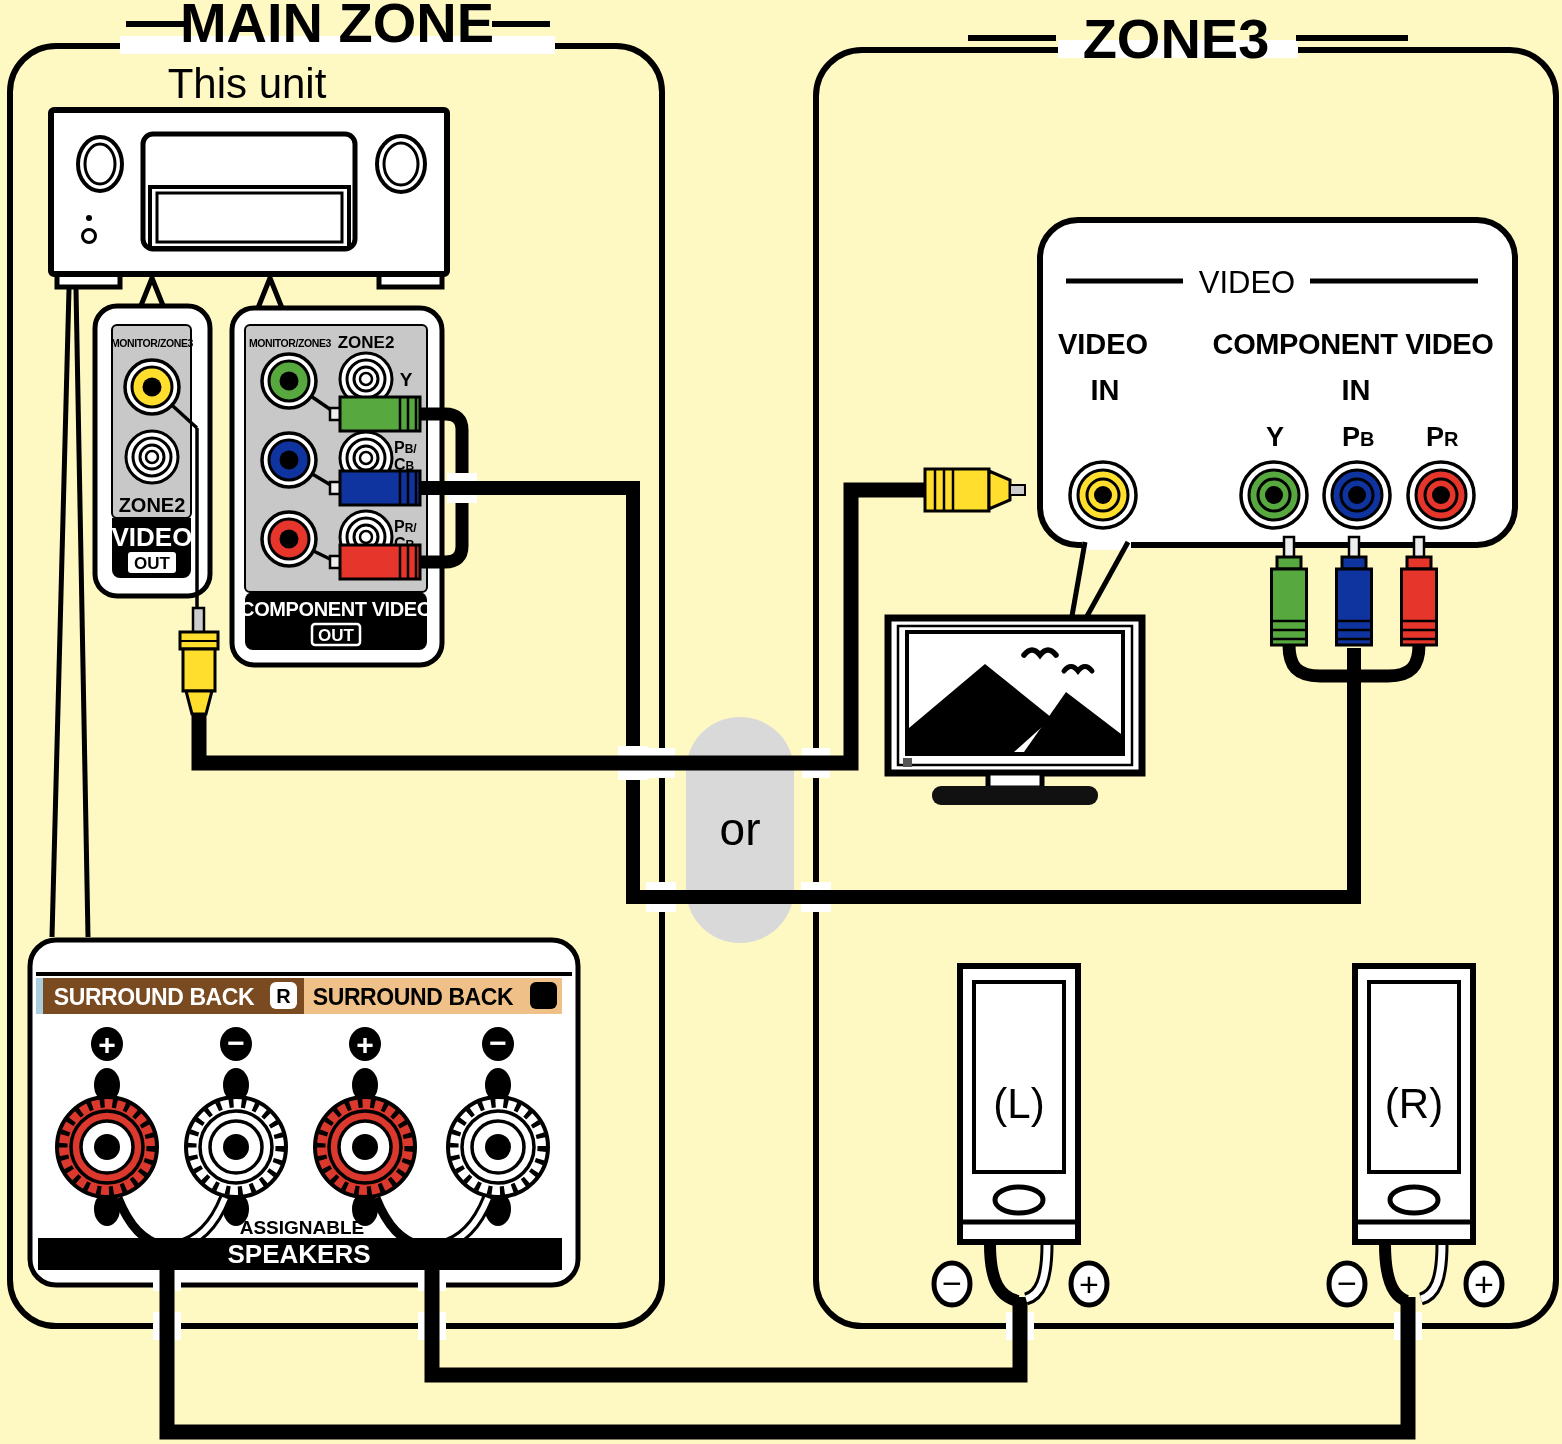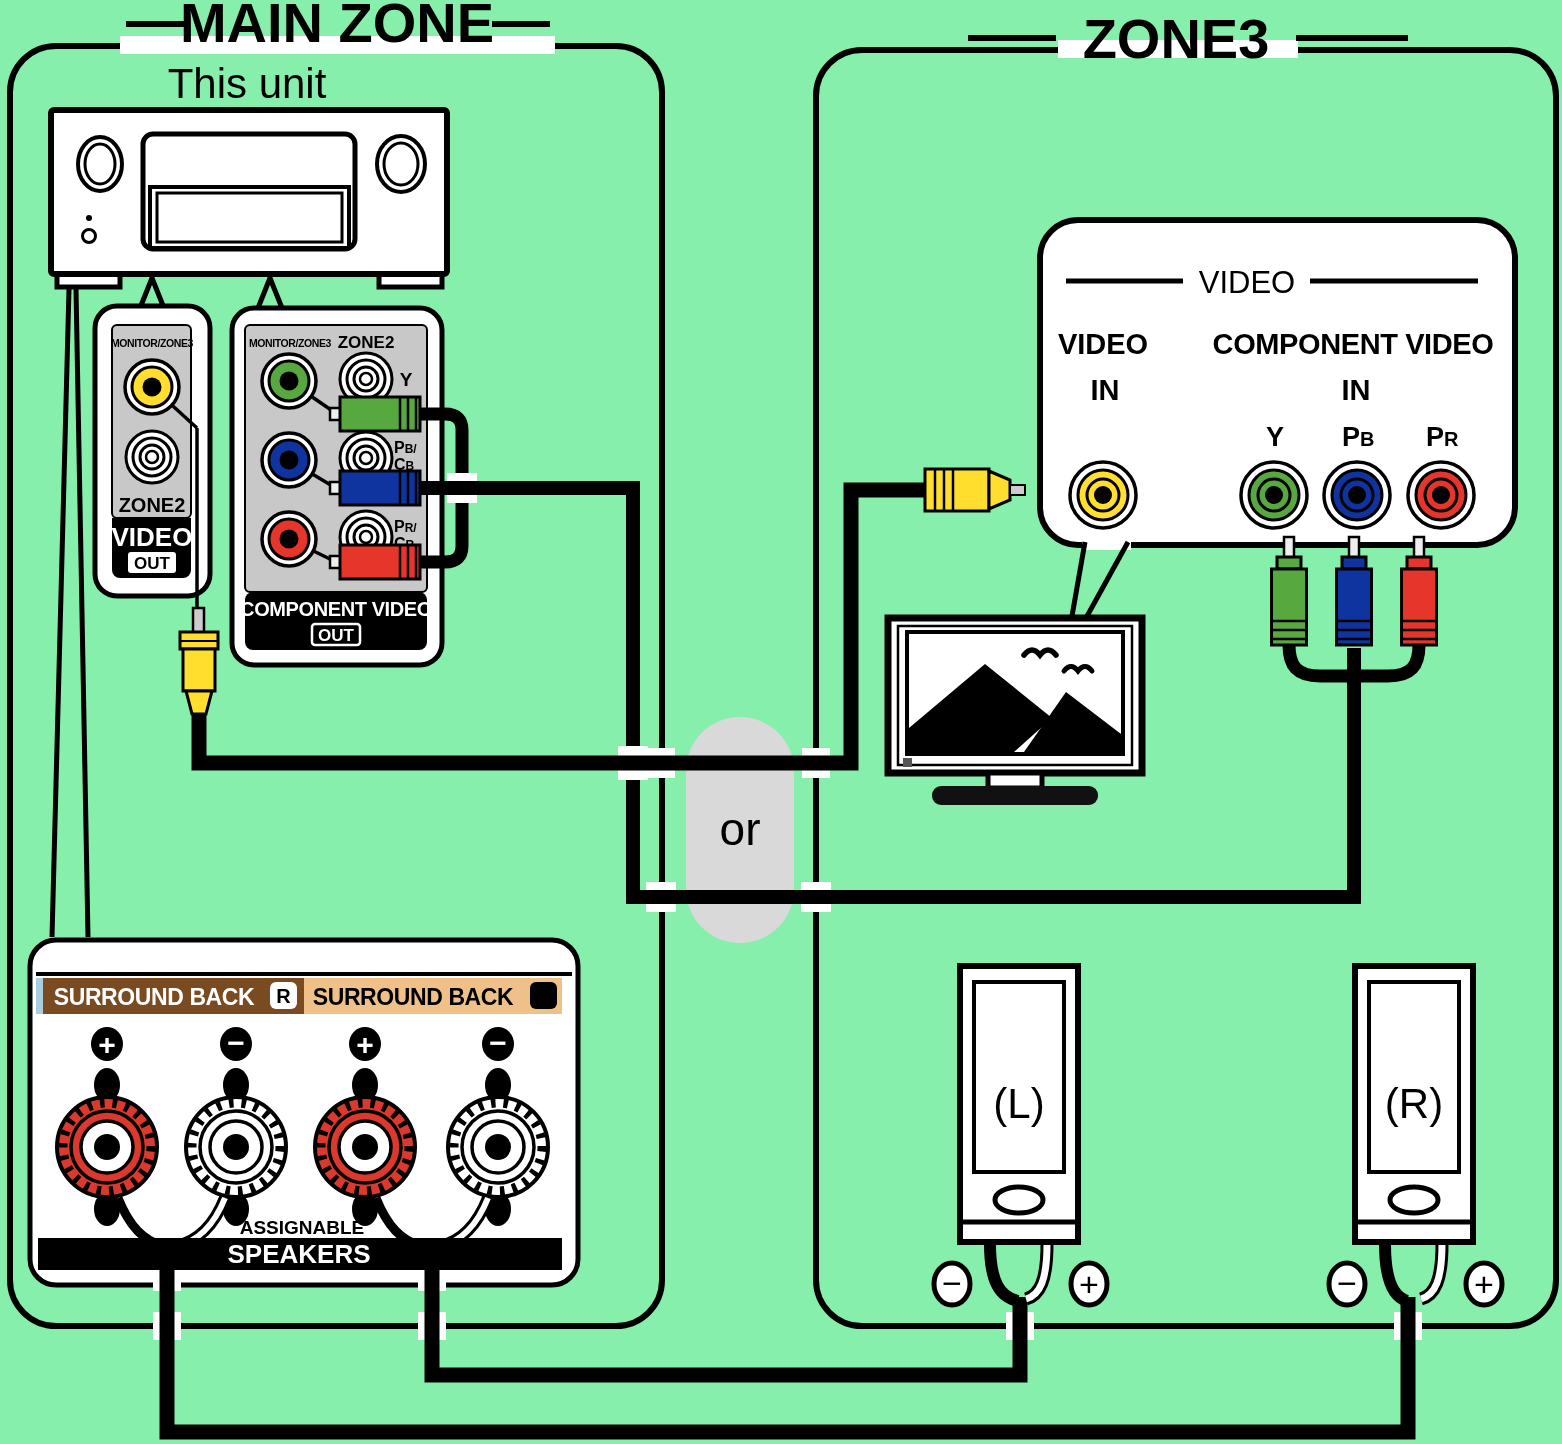--- a/index.html
+++ b/index.html
@@ -1,16 +1,16 @@
 <!DOCTYPE html>
 <html><head>
 <meta charset="utf-8">
 <style>
   html,body{margin:0;padding:0;background:#fff;}
-  .stage{width:1562px;height:1444px;position:relative;background:#86efac;}
+  .stage{width:1562px;height:1444px;position:relative;background:#fef9c3;}
   svg{display:block}
   text{font-family:"Liberation Sans","DejaVu Sans",sans-serif;fill:#000;}
   .b{font-weight:bold;}
   .mid{text-anchor:middle;}
   .w{fill:#fff;}
   .cond{letter-spacing:-0.4px;}
 </style>
 </head>
 <body>
 

